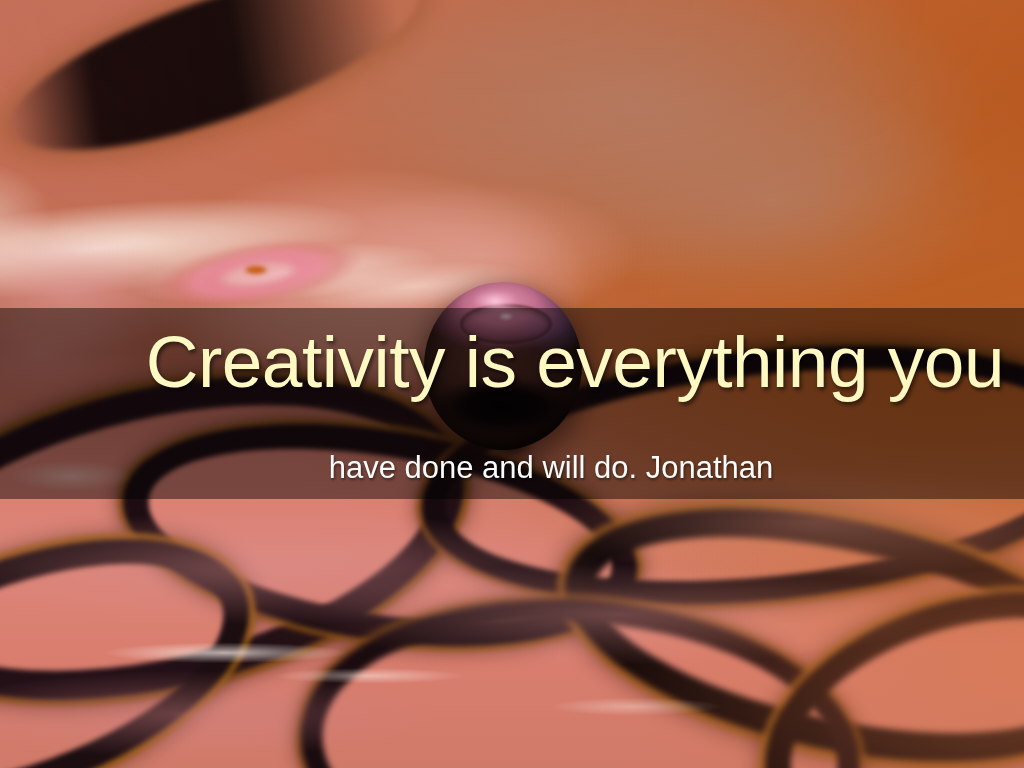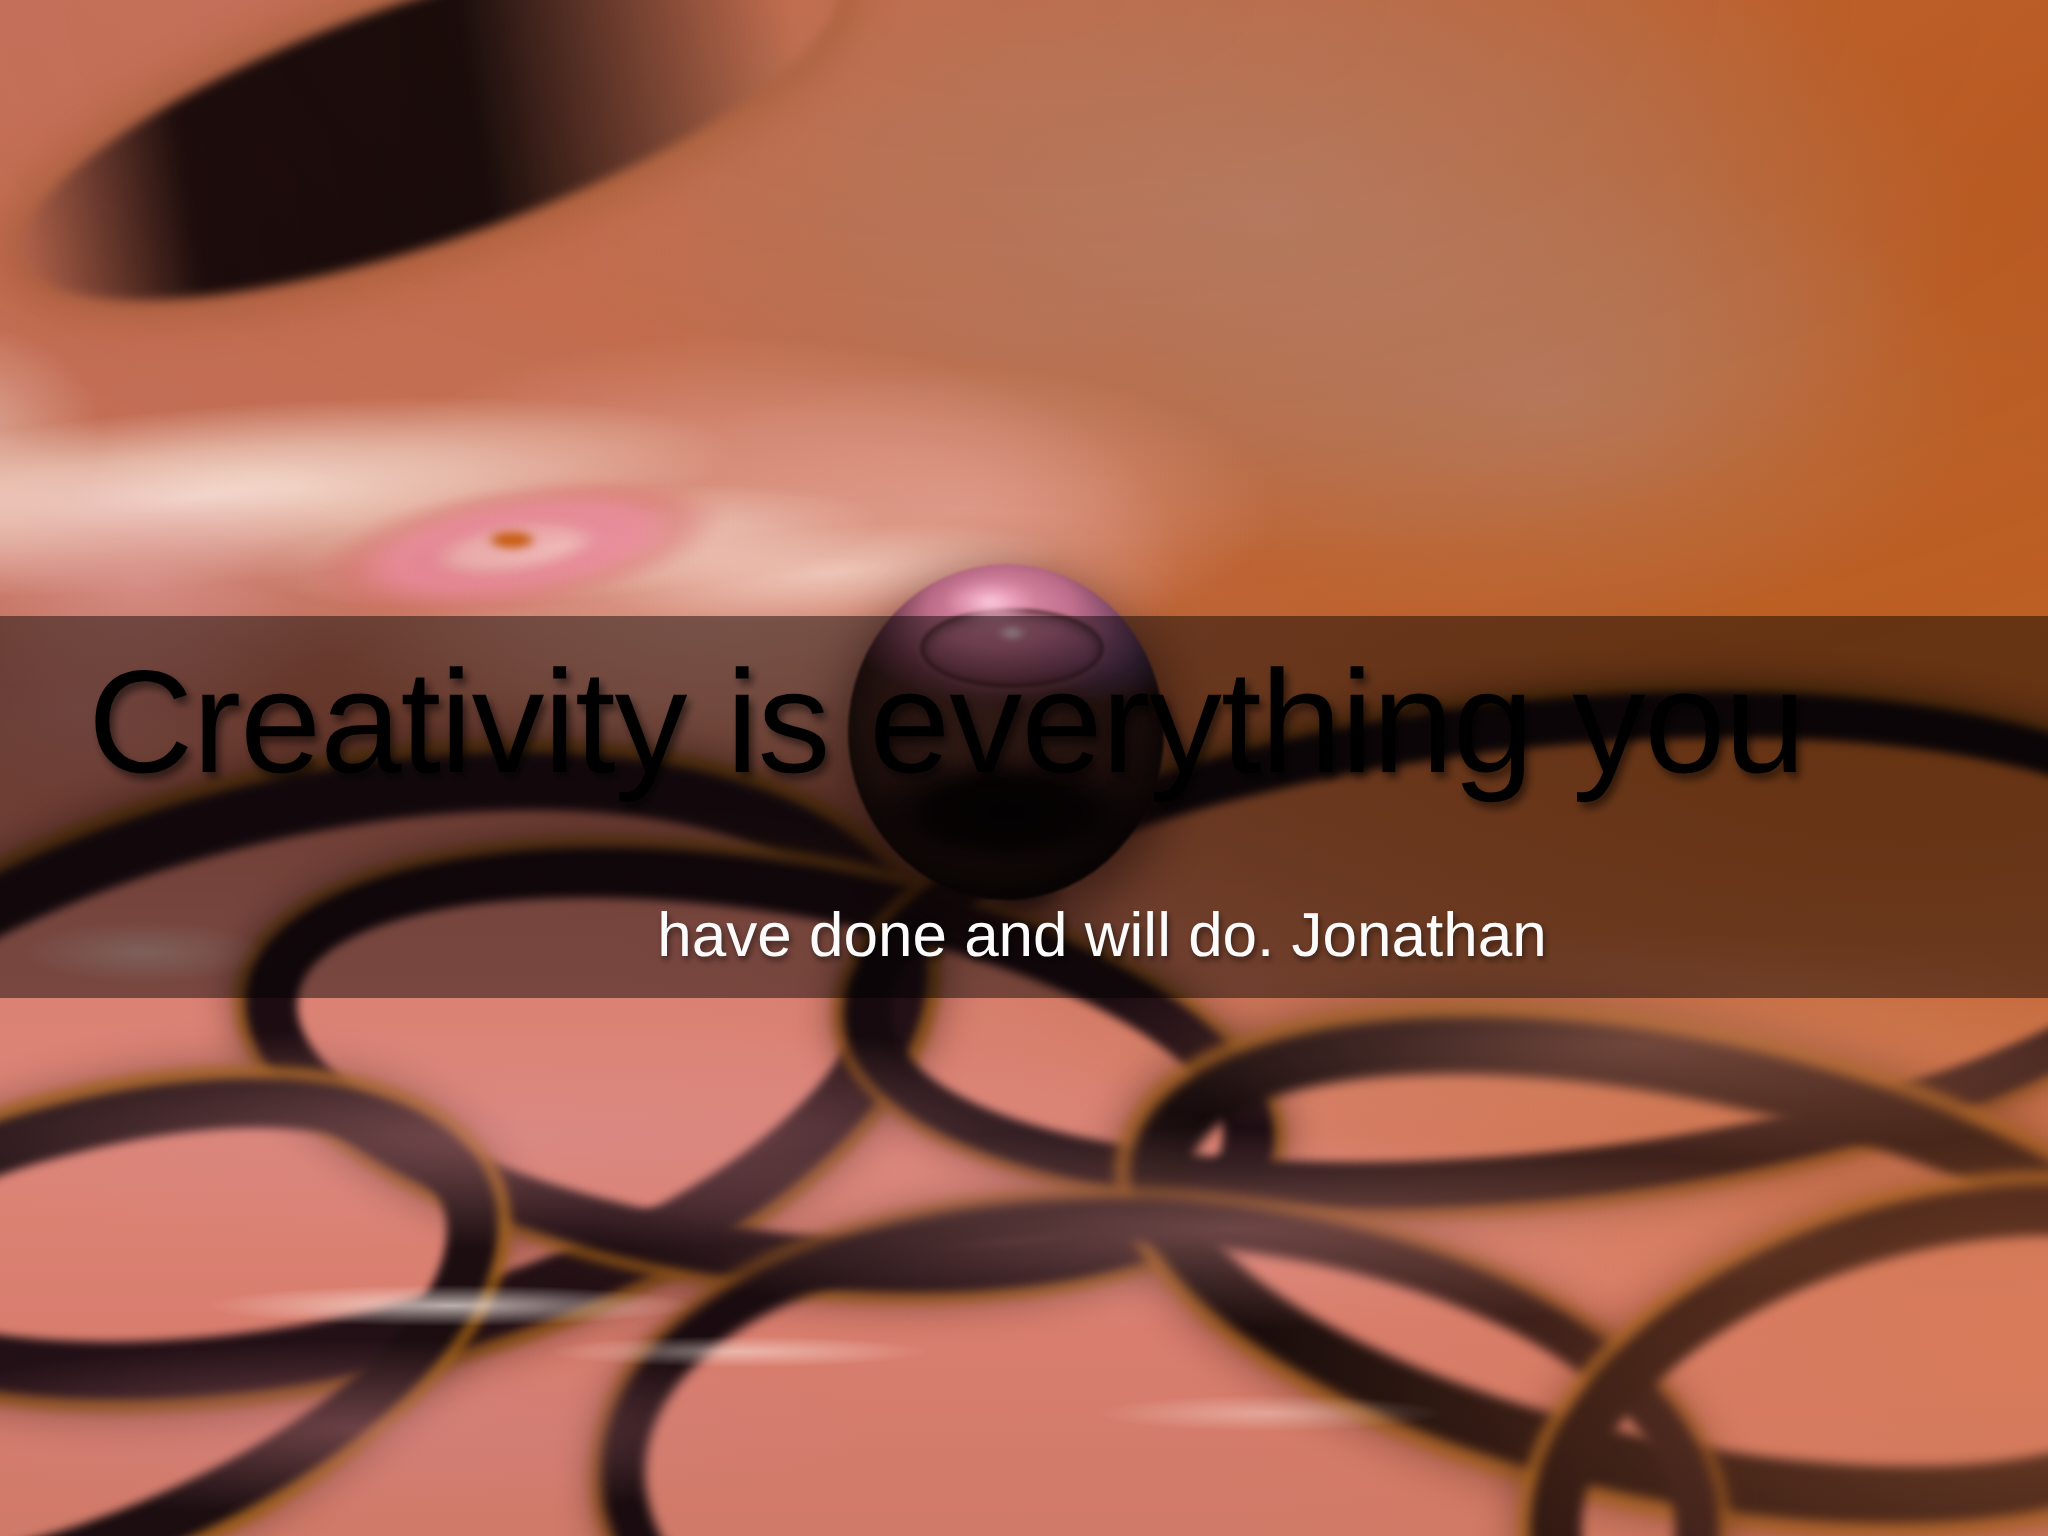--- a/index.html
+++ b/index.html
@@ -247,23 +247,24 @@
     background:rgba(0,0,0,0.45);
   }
 
   
   #headline{
     position:absolute;left:44px;top:325px;width:960px;
     font-size:73px;
     line-height:1.0;
     font-weight:400;
     letter-spacing:-0.5px;
-    color:#000000;
+    color:#fef9c3;
     text-shadow:2px 3px 4px rgba(0,0,0,0.55);
     white-space:nowrap;
+    text-align:right;
   }
   #subtitle{
     position:absolute;left:0;top:452px;width:1024px;
     text-align:center;
     font-size:31px;
     line-height:1.0;
     font-weight:400;
     letter-spacing:0px;
     color:#fbfbfb;
     text-shadow:1px 2px 3px rgba(0,0,0,0.5);

